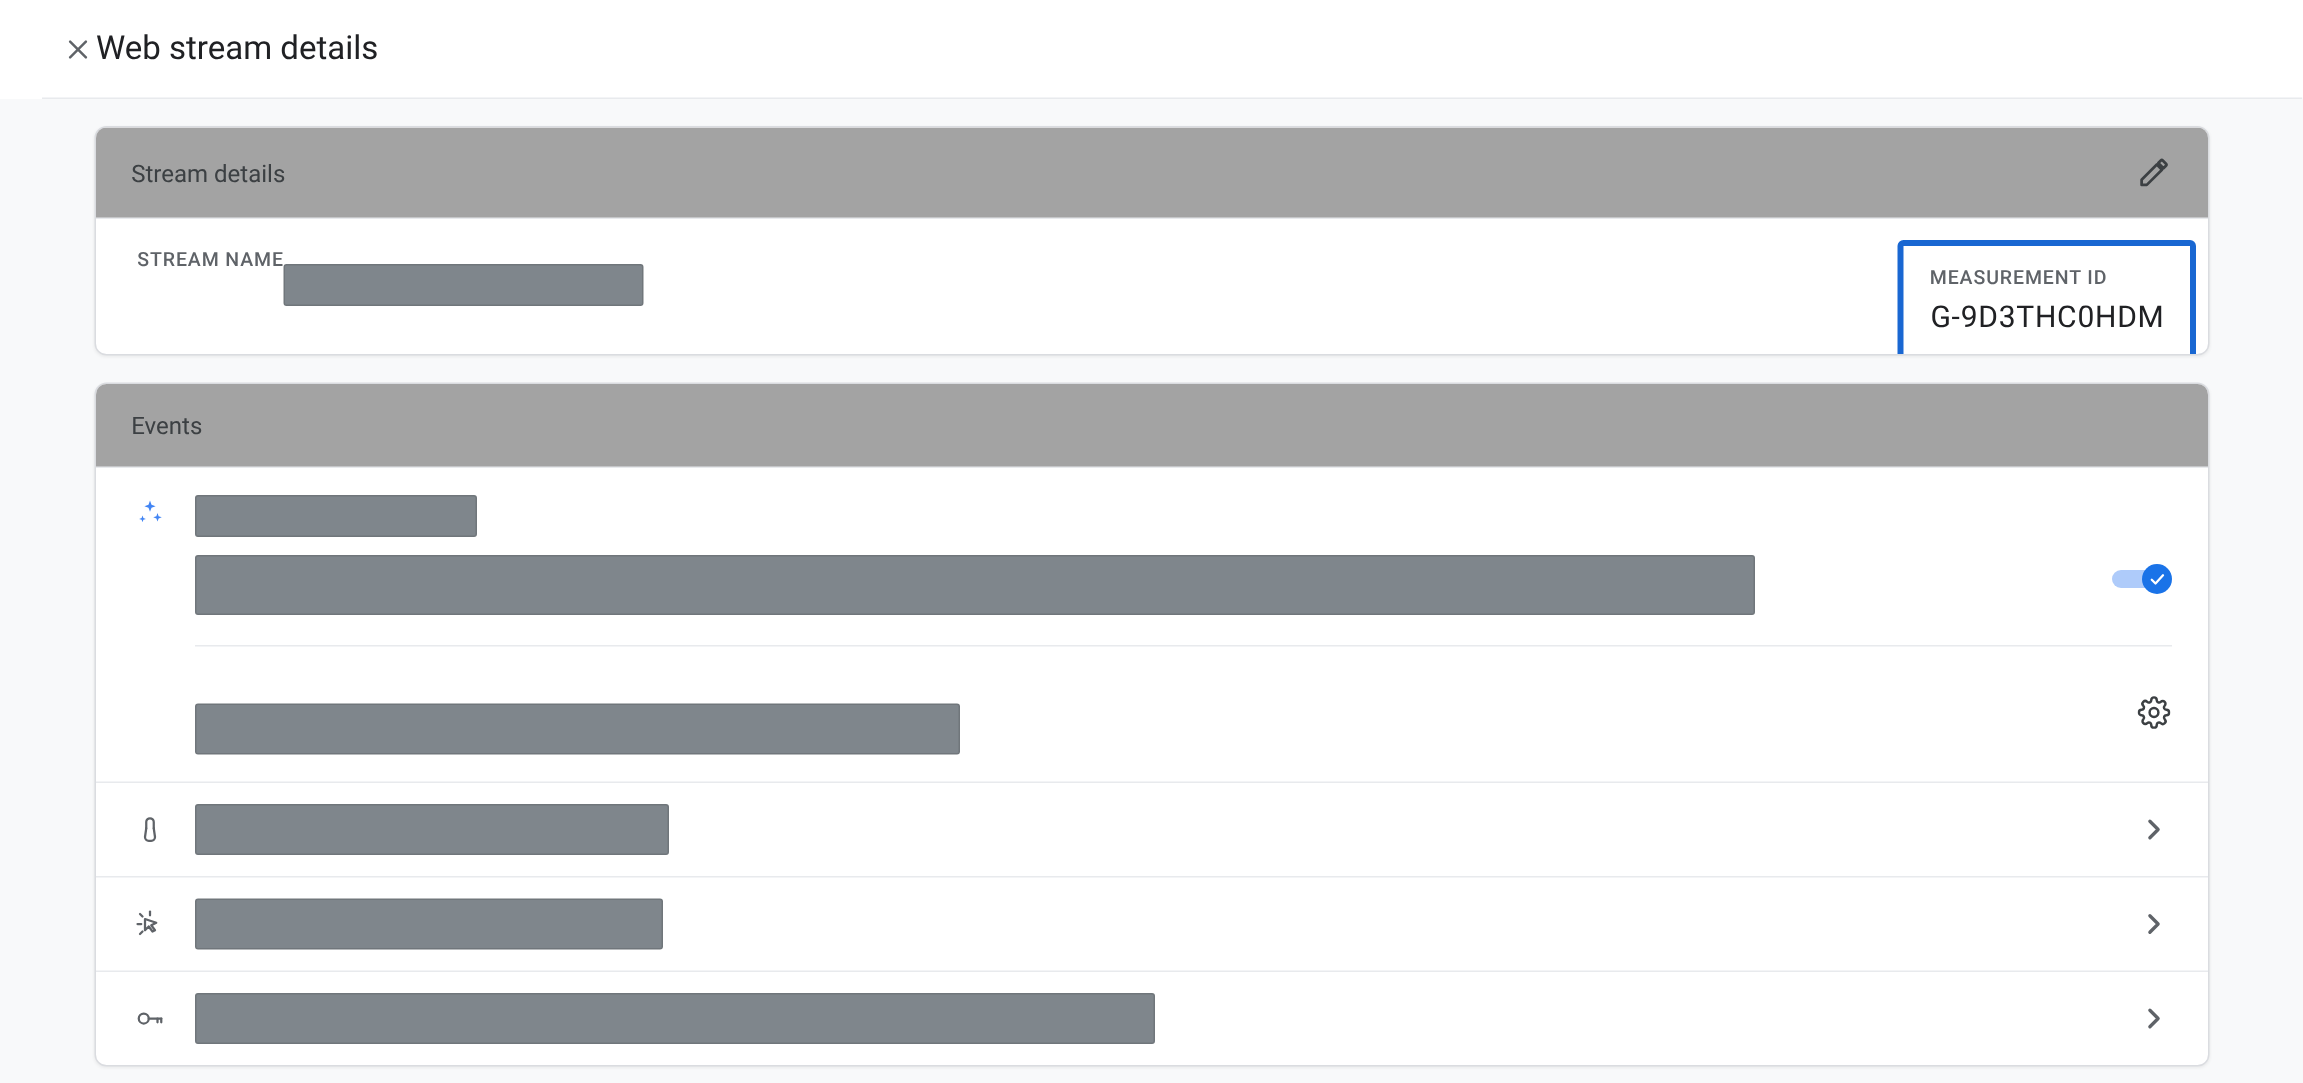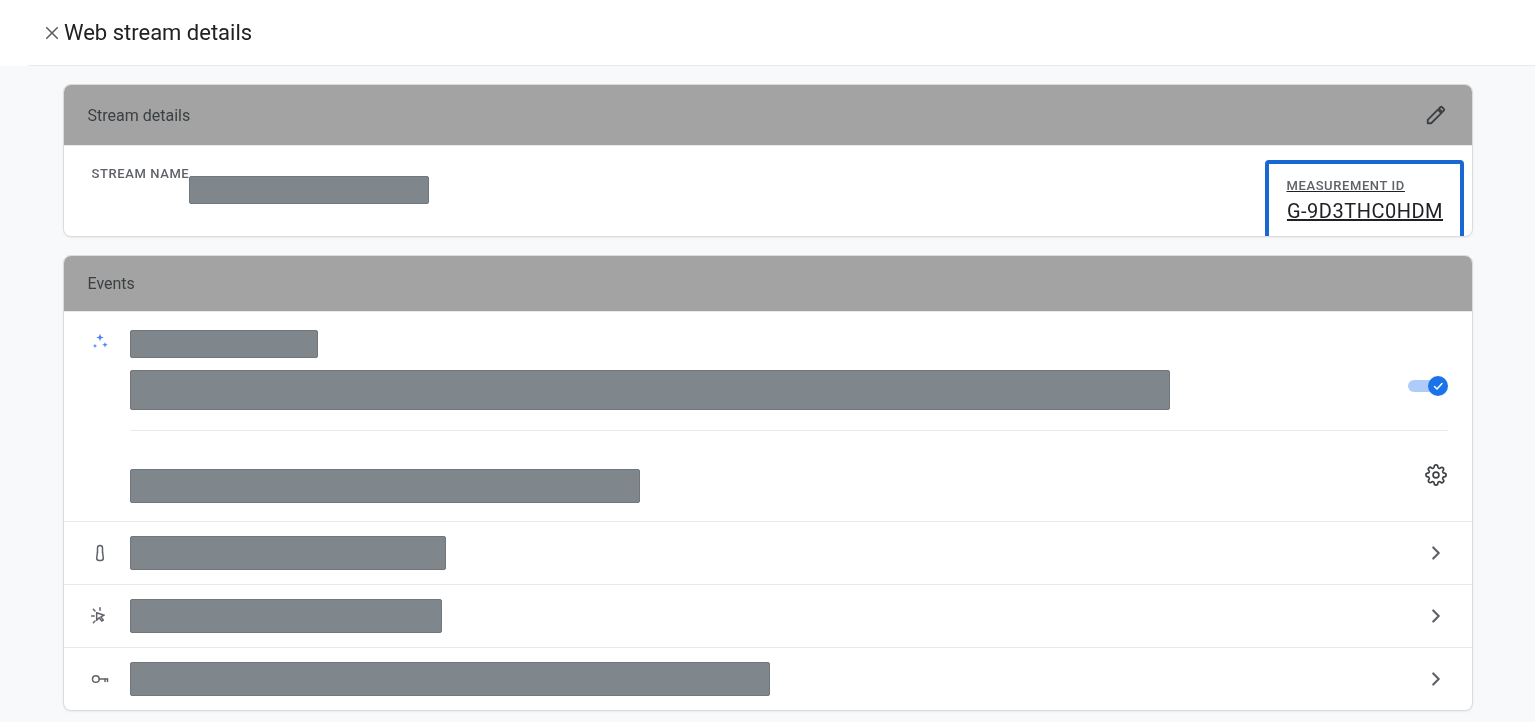--- a/index.html
+++ b/index.html
@@ -95,21 +95,20 @@
   .ph-val-id   { width: 140px; height: 28px; margin-top: 10px; }
 
   .mid-box {
     position: absolute;
     right: 8px;
     top: 14px;
     border: 4px solid #1967d2;
     border-radius: 4px;
     padding: 14px 16px 18px 18px;
     width: 199px;
-    text-decoration: underline;
   }
   .mid-label {
     font-size: 13px;
     letter-spacing: 0.6px;
     color: #5f6368;
     font-weight: 500;
   }
   .mid-value-row {
     display: flex;
     align-items: center;

